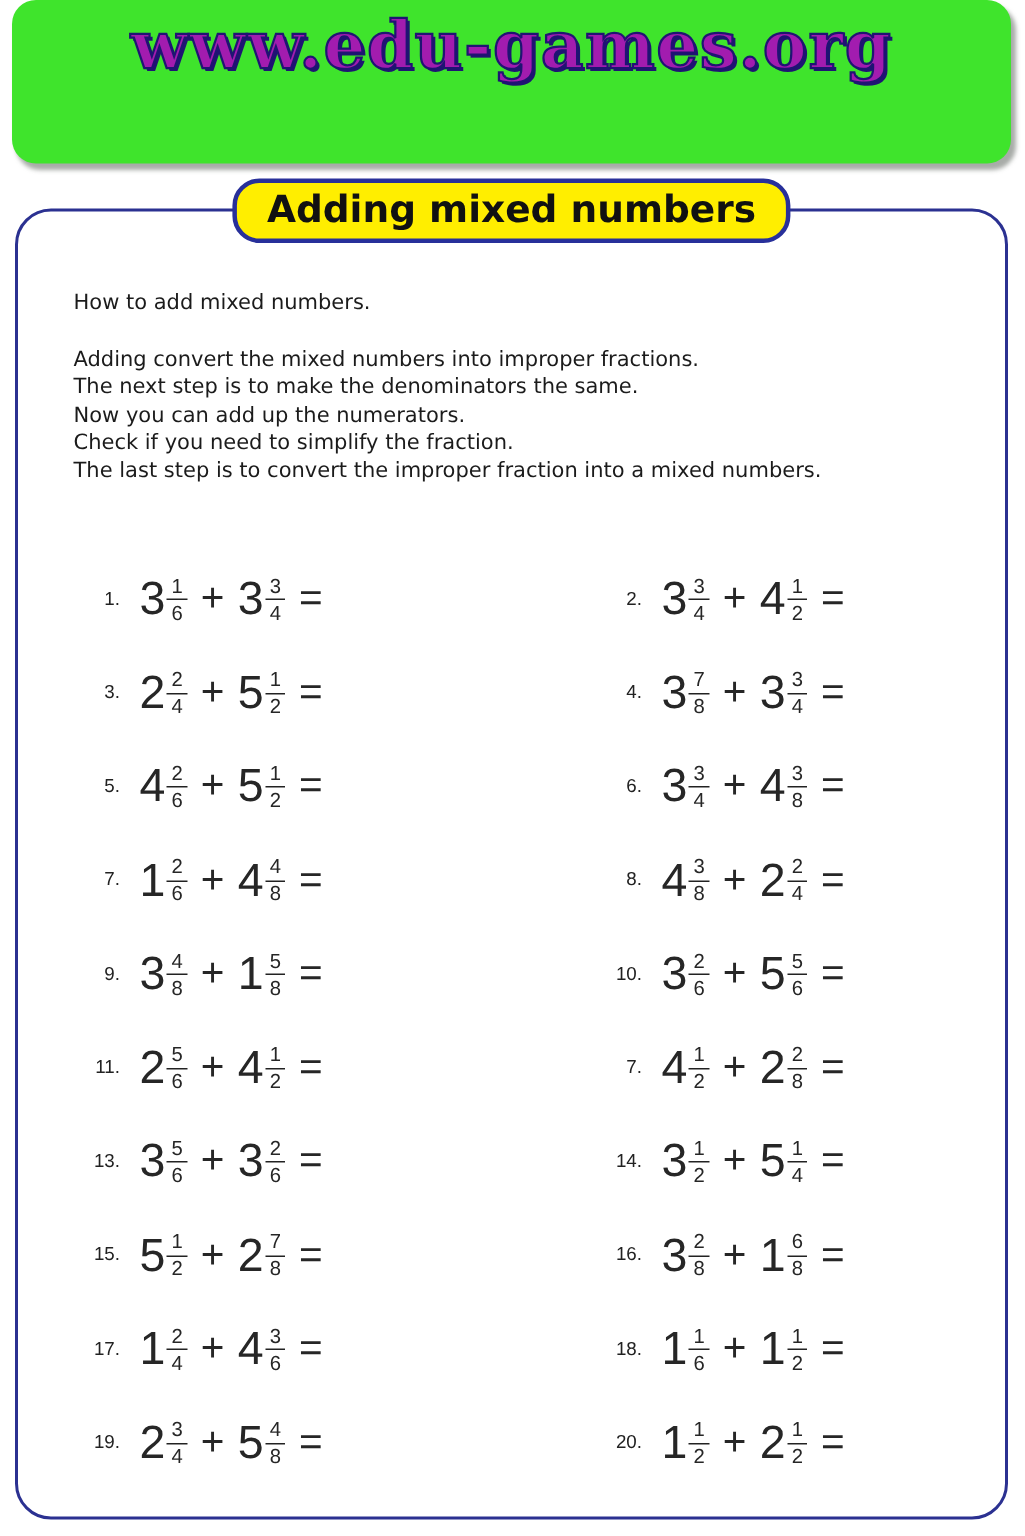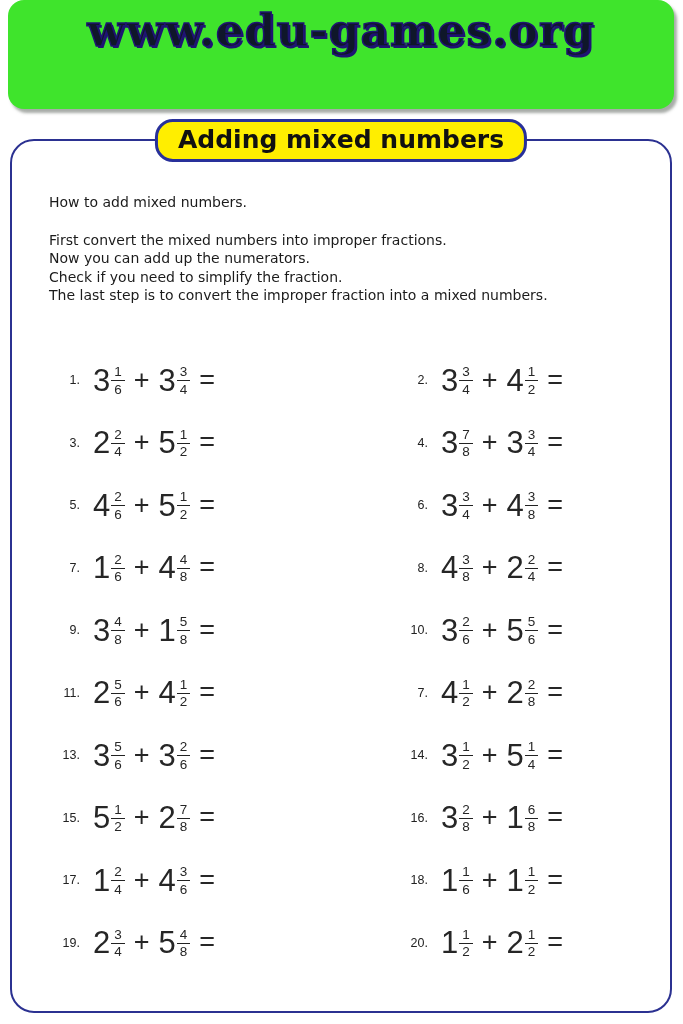--- a/index.html
+++ b/index.html
@@ -19,21 +19,21 @@
     border-radius: 16px;
     box-shadow: 3px 4px 3px rgba(96,104,96,0.55);
     text-align: center;
     padding-top: 7px;
   }
   .site-title {
     font-family: "DejaVu Serif", serif;
     font-weight: bold;
     font-size: 44px;
     line-height: 1.1;
-    color: #0f172a;
+    color: #a21caf;
     -webkit-text-stroke: 1.5px #1f1473;
     text-shadow: 2px 2px 0 #1f1473;
     letter-spacing: 1px;
   }
   .site-tagline {
     font-family: "DejaVu Serif", serif;
     font-weight: bold;
     font-size: 19px;
     color: #3a2db3;
     margin-top: 11px;
@@ -121,21 +121,22 @@
 
 <header class="site-header">
   <div class="site-title">www.edu-games.org</div>
 </header>
 
 <main class="worksheet-panel">
   <div class="title-pill">Adding mixed numbers</div>
 
   <section class="instructions">
     <p class="intro">How to add mixed numbers.</p>
-    <p>First convert the mixed numbers into improper fractions.</p>
+    <p>Adding convert the mixed numbers into improper fractions.</p>
+    <p>The next step is to make the denominators the same.</p>
     <p>Now you can add up the numerators.</p>
     <p>Check if you need to simplify the fraction.</p>
     <p>The last step is to convert the improper fraction into a mixed numbers.</p>
   </section>
 
   <section class="problems" id="problems">
   <div class="problem">
     <span class="pnum">1.</span>
     <span class="expr">
       <span class="whole">3</span>

